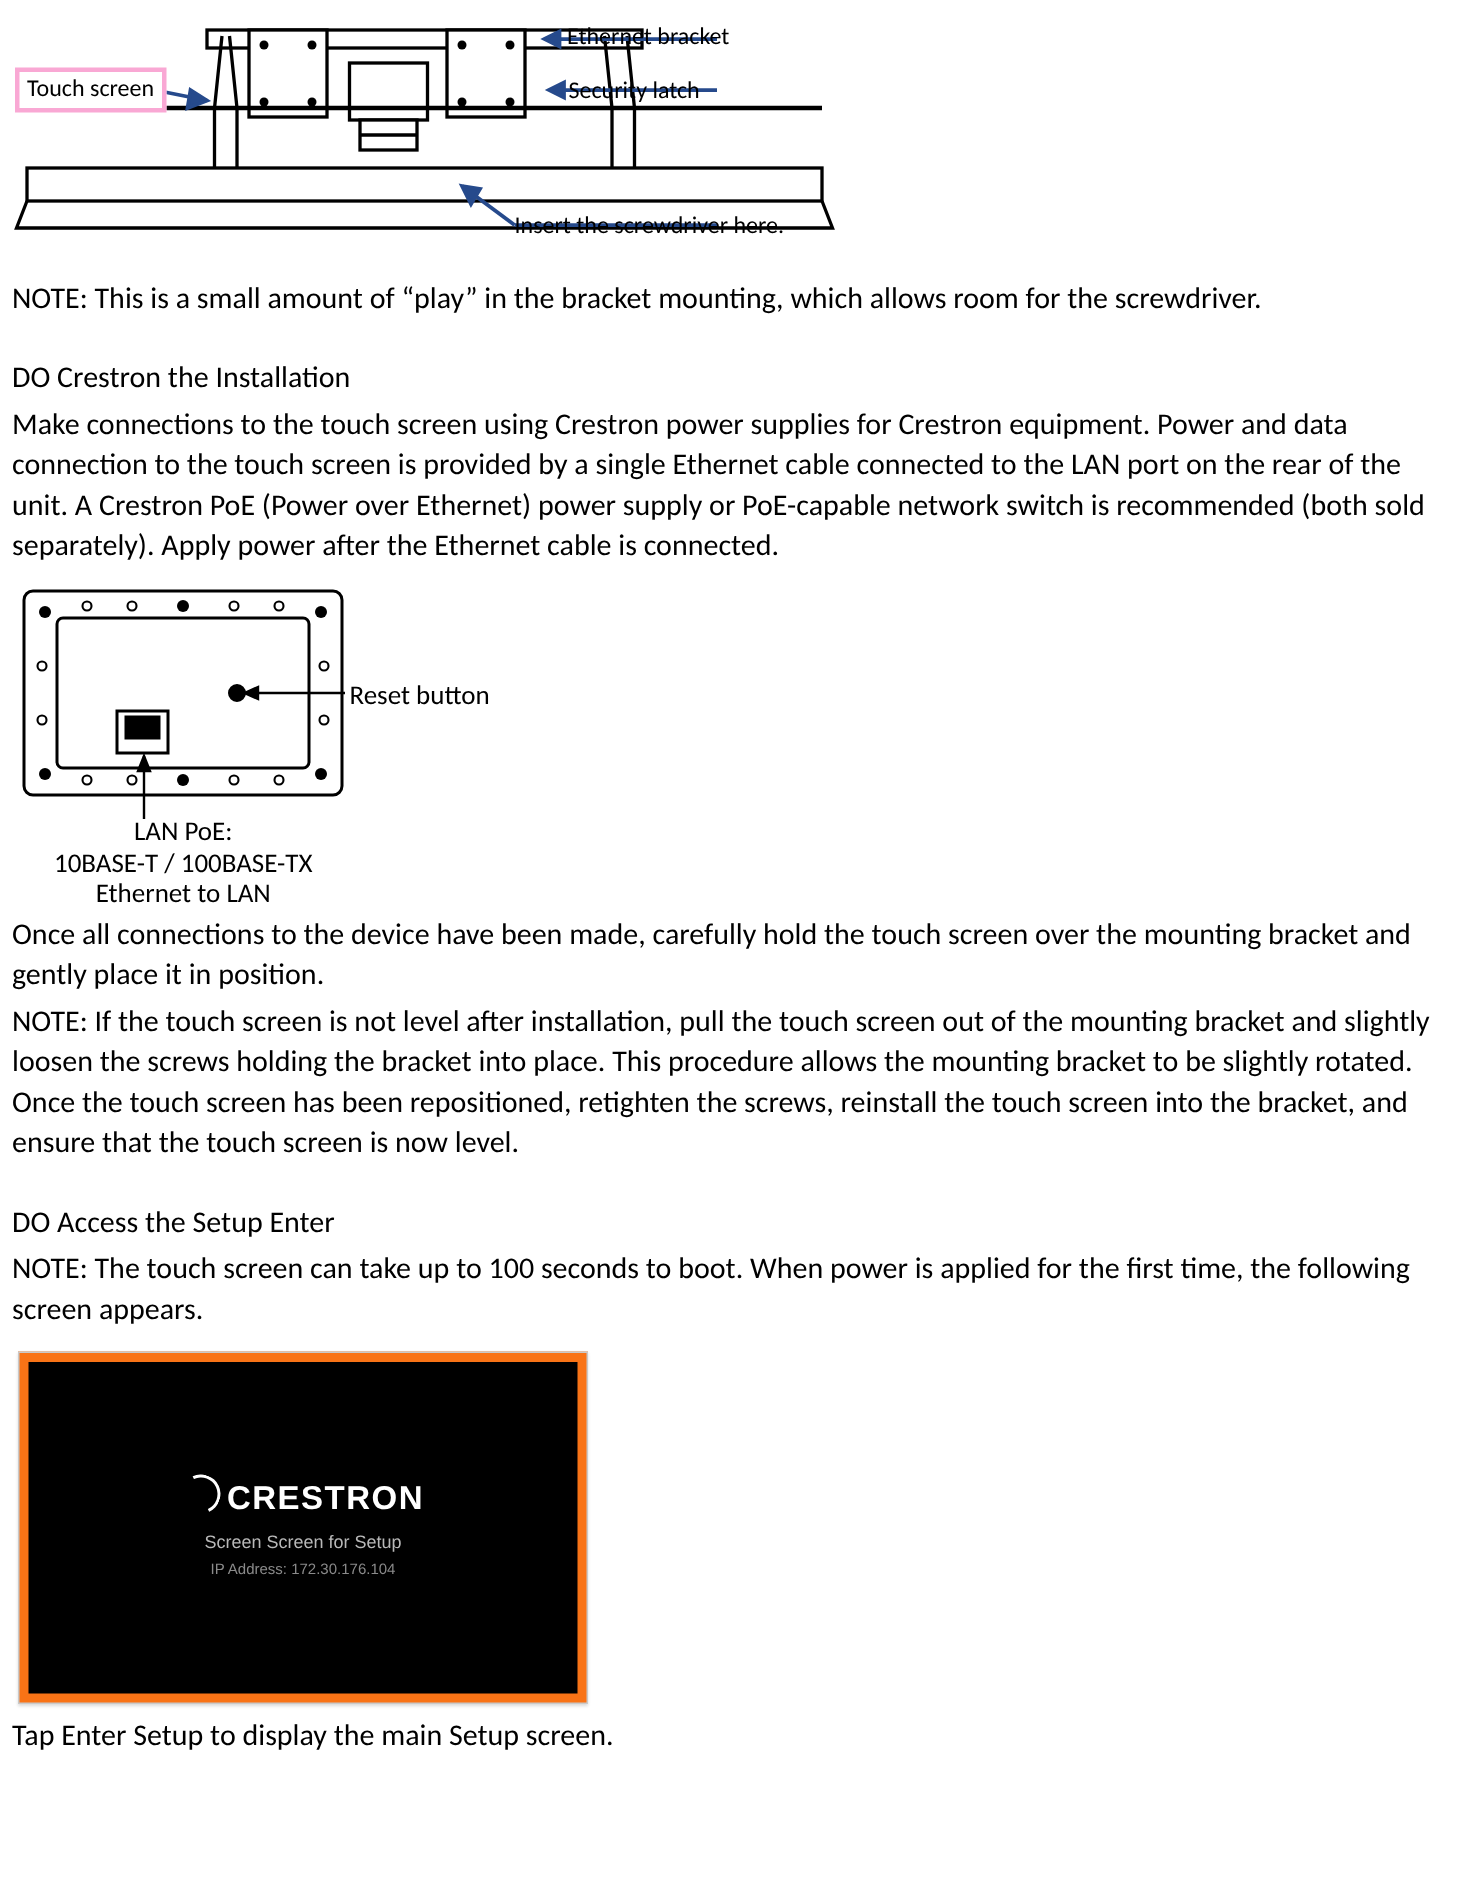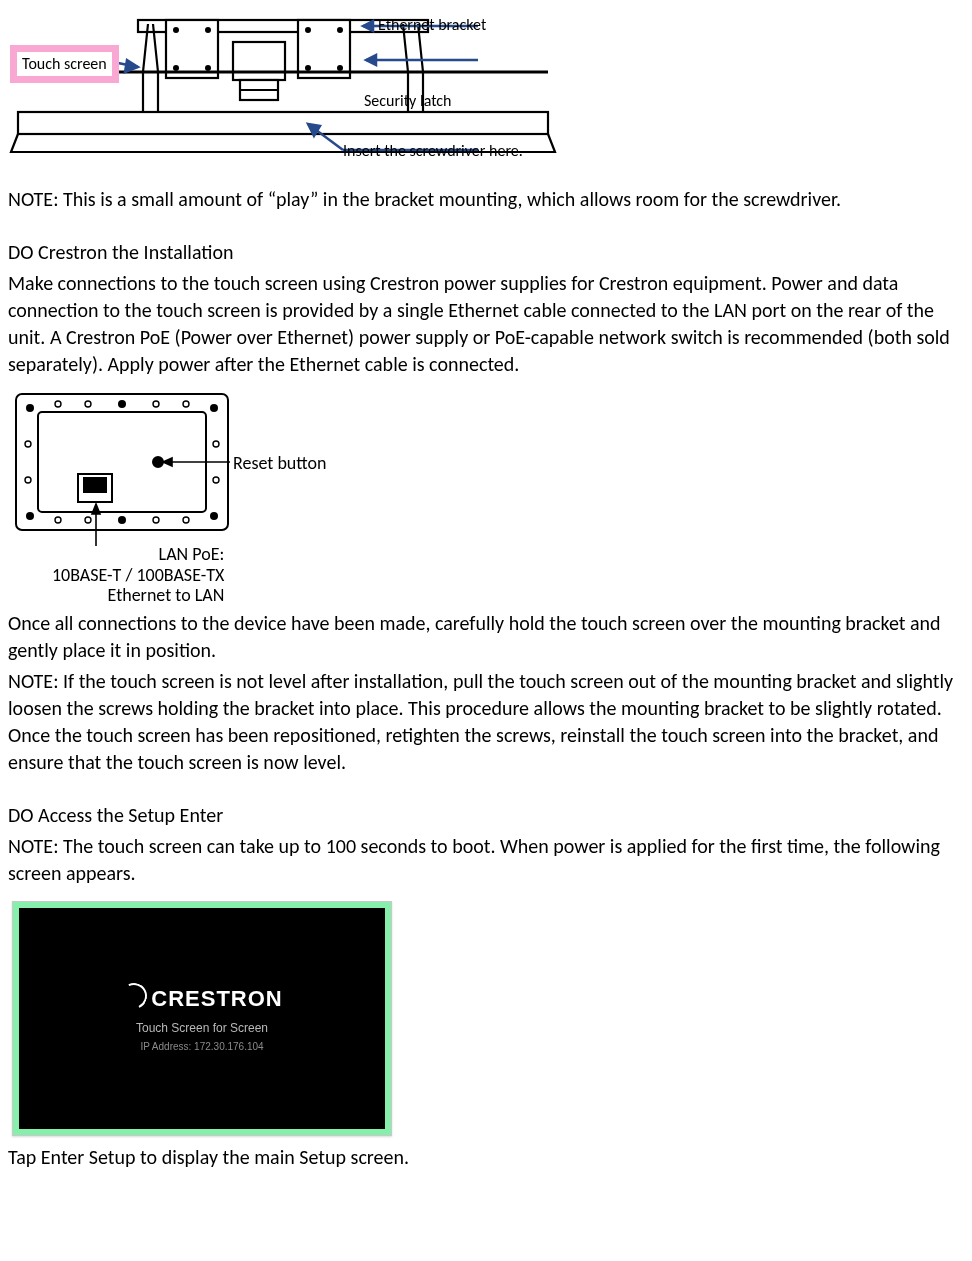--- a/index.html
+++ b/index.html
@@ -39,21 +39,21 @@
   .fig2 .lbl {
     position: absolute;
     font-size: 18px;
     line-height: 1.15;
     white-space: nowrap;
   }
   
   .fig3 {
     width: 380px;
     height: 235px;
-    background: #86efac;
+    background: #f97316;
     border: 1px solid #c9c9c9;
     box-shadow: 0 1px 2px rgba(0,0,0,.15);
     padding: 6px;
     box-sizing: border-box;
     margin: 14px 0 8px 4px;
   }
   .fig3-inner {
     width: 100%;
     height: 100%;
     background: #000;
@@ -120,23 +120,23 @@
       <polygon points="355,14 365,9 365,19"></polygon>
       <line x1="470" y1="48" x2="358" y2="48"></line>
       <polygon points="358,48 368,43 368,53"></polygon>
       <line x1="470" y1="138" x2="335" y2="138"></line>
       <line x1="335" y1="138" x2="300" y2="112"></line>
       <polygon points="300,112 312,114 306,124"></polygon>
       <line x1="95" y1="48" x2="130" y2="55"></line>
       <polygon points="130,55 119,48 117,60"></polygon>
     </g>
   </svg>
-  <span class="lbl" style="left:2px; top:33px; background:#fff; border:7px solid #f9a8d4; padding:1px 5px;">Touch screen</span>
+  <span class="lbl" style="left:2px; top:33px; background:#fff; border:3px solid #f9a8d4; padding:1px 5px;">Touch screen</span>
   <span class="lbl" style="left:370px; top:2px;">Ethernet bracket</span>
-  <span class="lbl" style="left:356px; top:38px;margin-top:40px;">Security latch</span>
+  <span class="lbl" style="left:371px; top:38px;">Security latch</span>
   <span class="lbl" style="left:335px; top:128px;text-align:center;">Insert the screwdriver here.</span>
 </div>
 
 <p class="para">NOTE:  This is a small amount of “play” in the bracket mounting, which allows room for the screwdriver.</p>
 
 <div class="gap"></div>
 
 <p class="para">DO Crestron the Installation</p>
 <p class="para">Make connections to the touch screen using Crestron power supplies for Crestron equipment. Power and data connection to the touch screen is provided by a single Ethernet cable connected to the LAN port on the rear of the unit. A Crestron PoE (Power over Ethernet) power supply or PoE-capable network switch is recommended (both sold separately). Apply power after the Ethernet cable is connected.</p>
 
@@ -177,38 +177,38 @@
     </g>
 
     <g stroke="#000" stroke-width="1.6" fill="#000">
       <line x1="155" y1="76" x2="222" y2="76"></line>
       <polygon points="155,76 164,72 164,80"></polygon>
       <line x1="88" y1="118" x2="88" y2="160"></line>
       <polygon points="88,118 84,128 92,128"></polygon>
     </g>
   </svg>
   <span class="lbl" style="left:225px; top:67px;">Reset button</span>
-  <div class="lbl" style="left:44px; top:158px; text-align:right;">
+  <div class="lbl" style="left:28px; top:158px; text-align:center;">
     <div>LAN PoE:</div>
     <div>10BASE-T / 100BASE-TX</div>
     <div>Ethernet to LAN</div>
   </div>
 </div>
 
 <p class="para">Once all connections to the device have been made, carefully hold the touch screen over the mounting bracket and gently place it in position.</p>
 <p class="para">NOTE:  If the touch screen is not level after installation, pull the touch screen out of the mounting bracket and slightly loosen the screws holding the bracket into place. This procedure allows the mounting bracket to be slightly rotated. Once the touch screen has been repositioned, retighten the screws, reinstall the touch screen into the bracket, and ensure that the touch screen is now level.</p>
 
 <div class="gap"></div>
 
 <p class="para">DO Access the Setup Enter</p>
 <p class="para">NOTE:  The touch screen can take up to 100 seconds to boot. When power is applied for the first time, the following screen appears.</p>
 
 <div class="fig3">
   <div class="fig3-inner">
     <div class="fig3-logo">
       <span class="swirl"></span><span>CRESTRON</span>
     </div>
-    <div class="fig3-sub">Touch Screen for Screen</div>
+    <div class="fig3-sub">Screen Screen for Setup</div>
     <div class="fig3-ip">IP Address: 172.30.176.104</div>
   </div>
 </div>
 
 <p class="para">Tap Enter Setup to display the main Setup screen.</p>
 
 </body></html>

